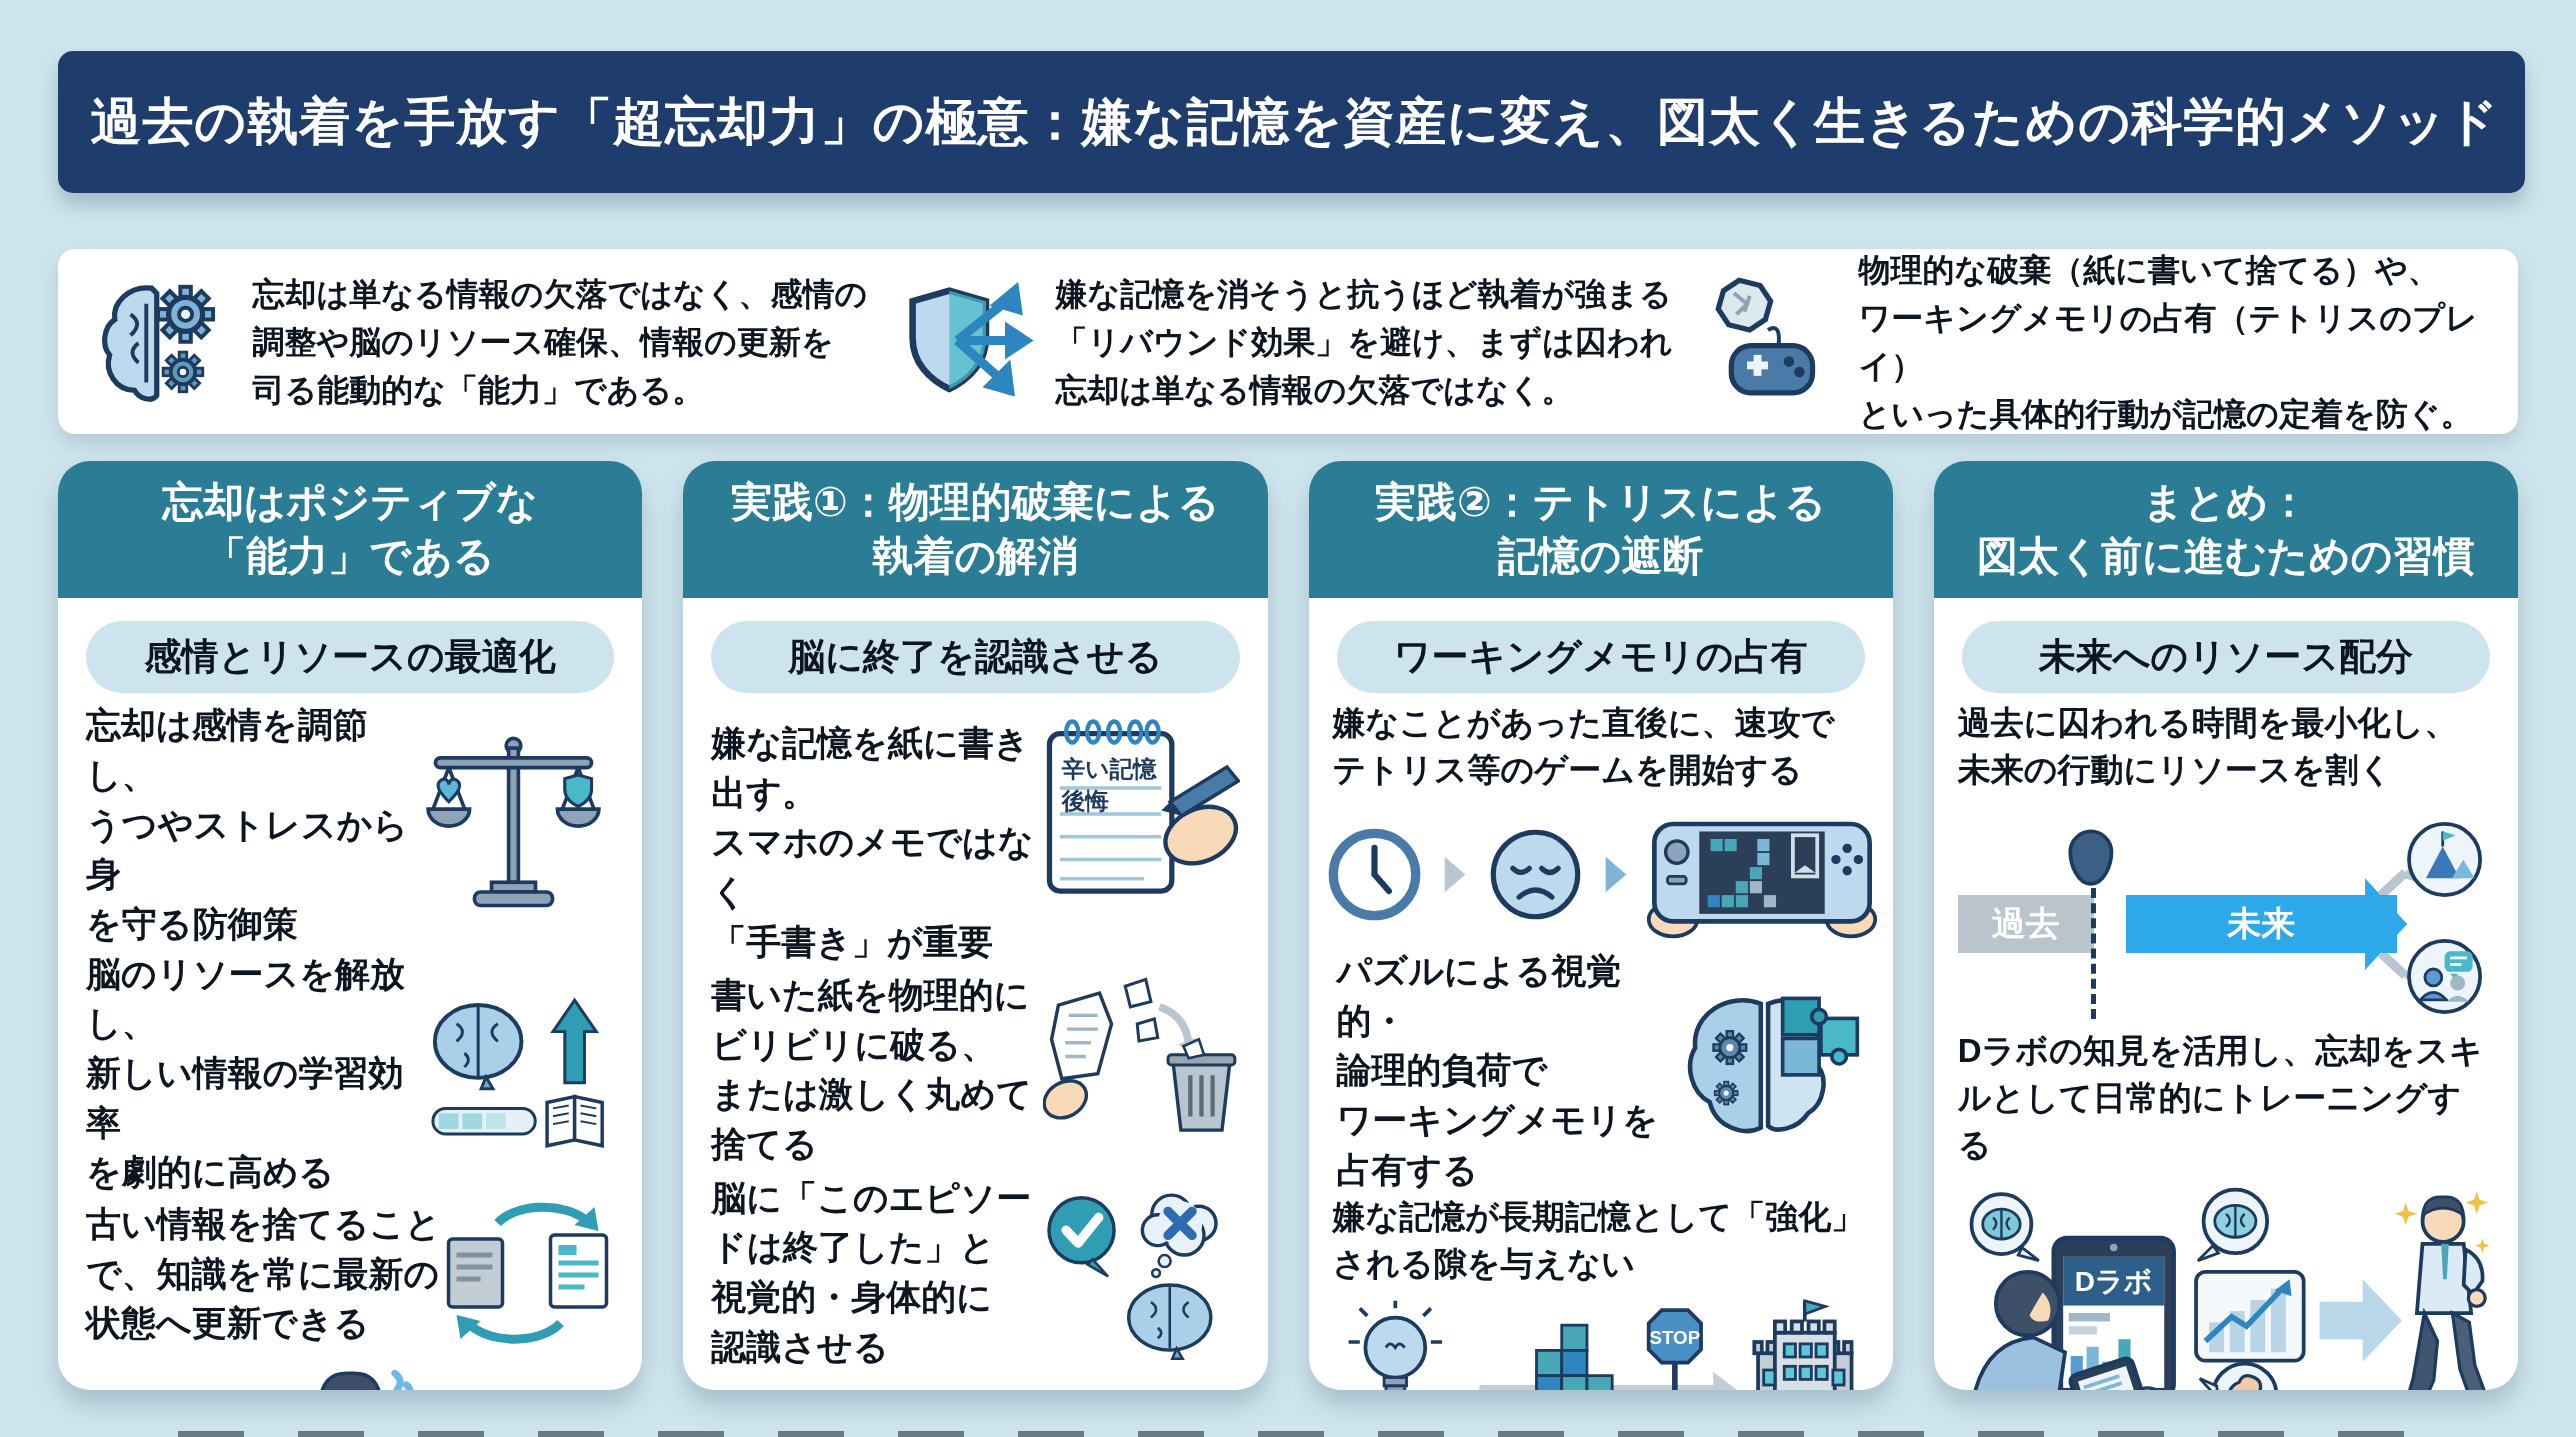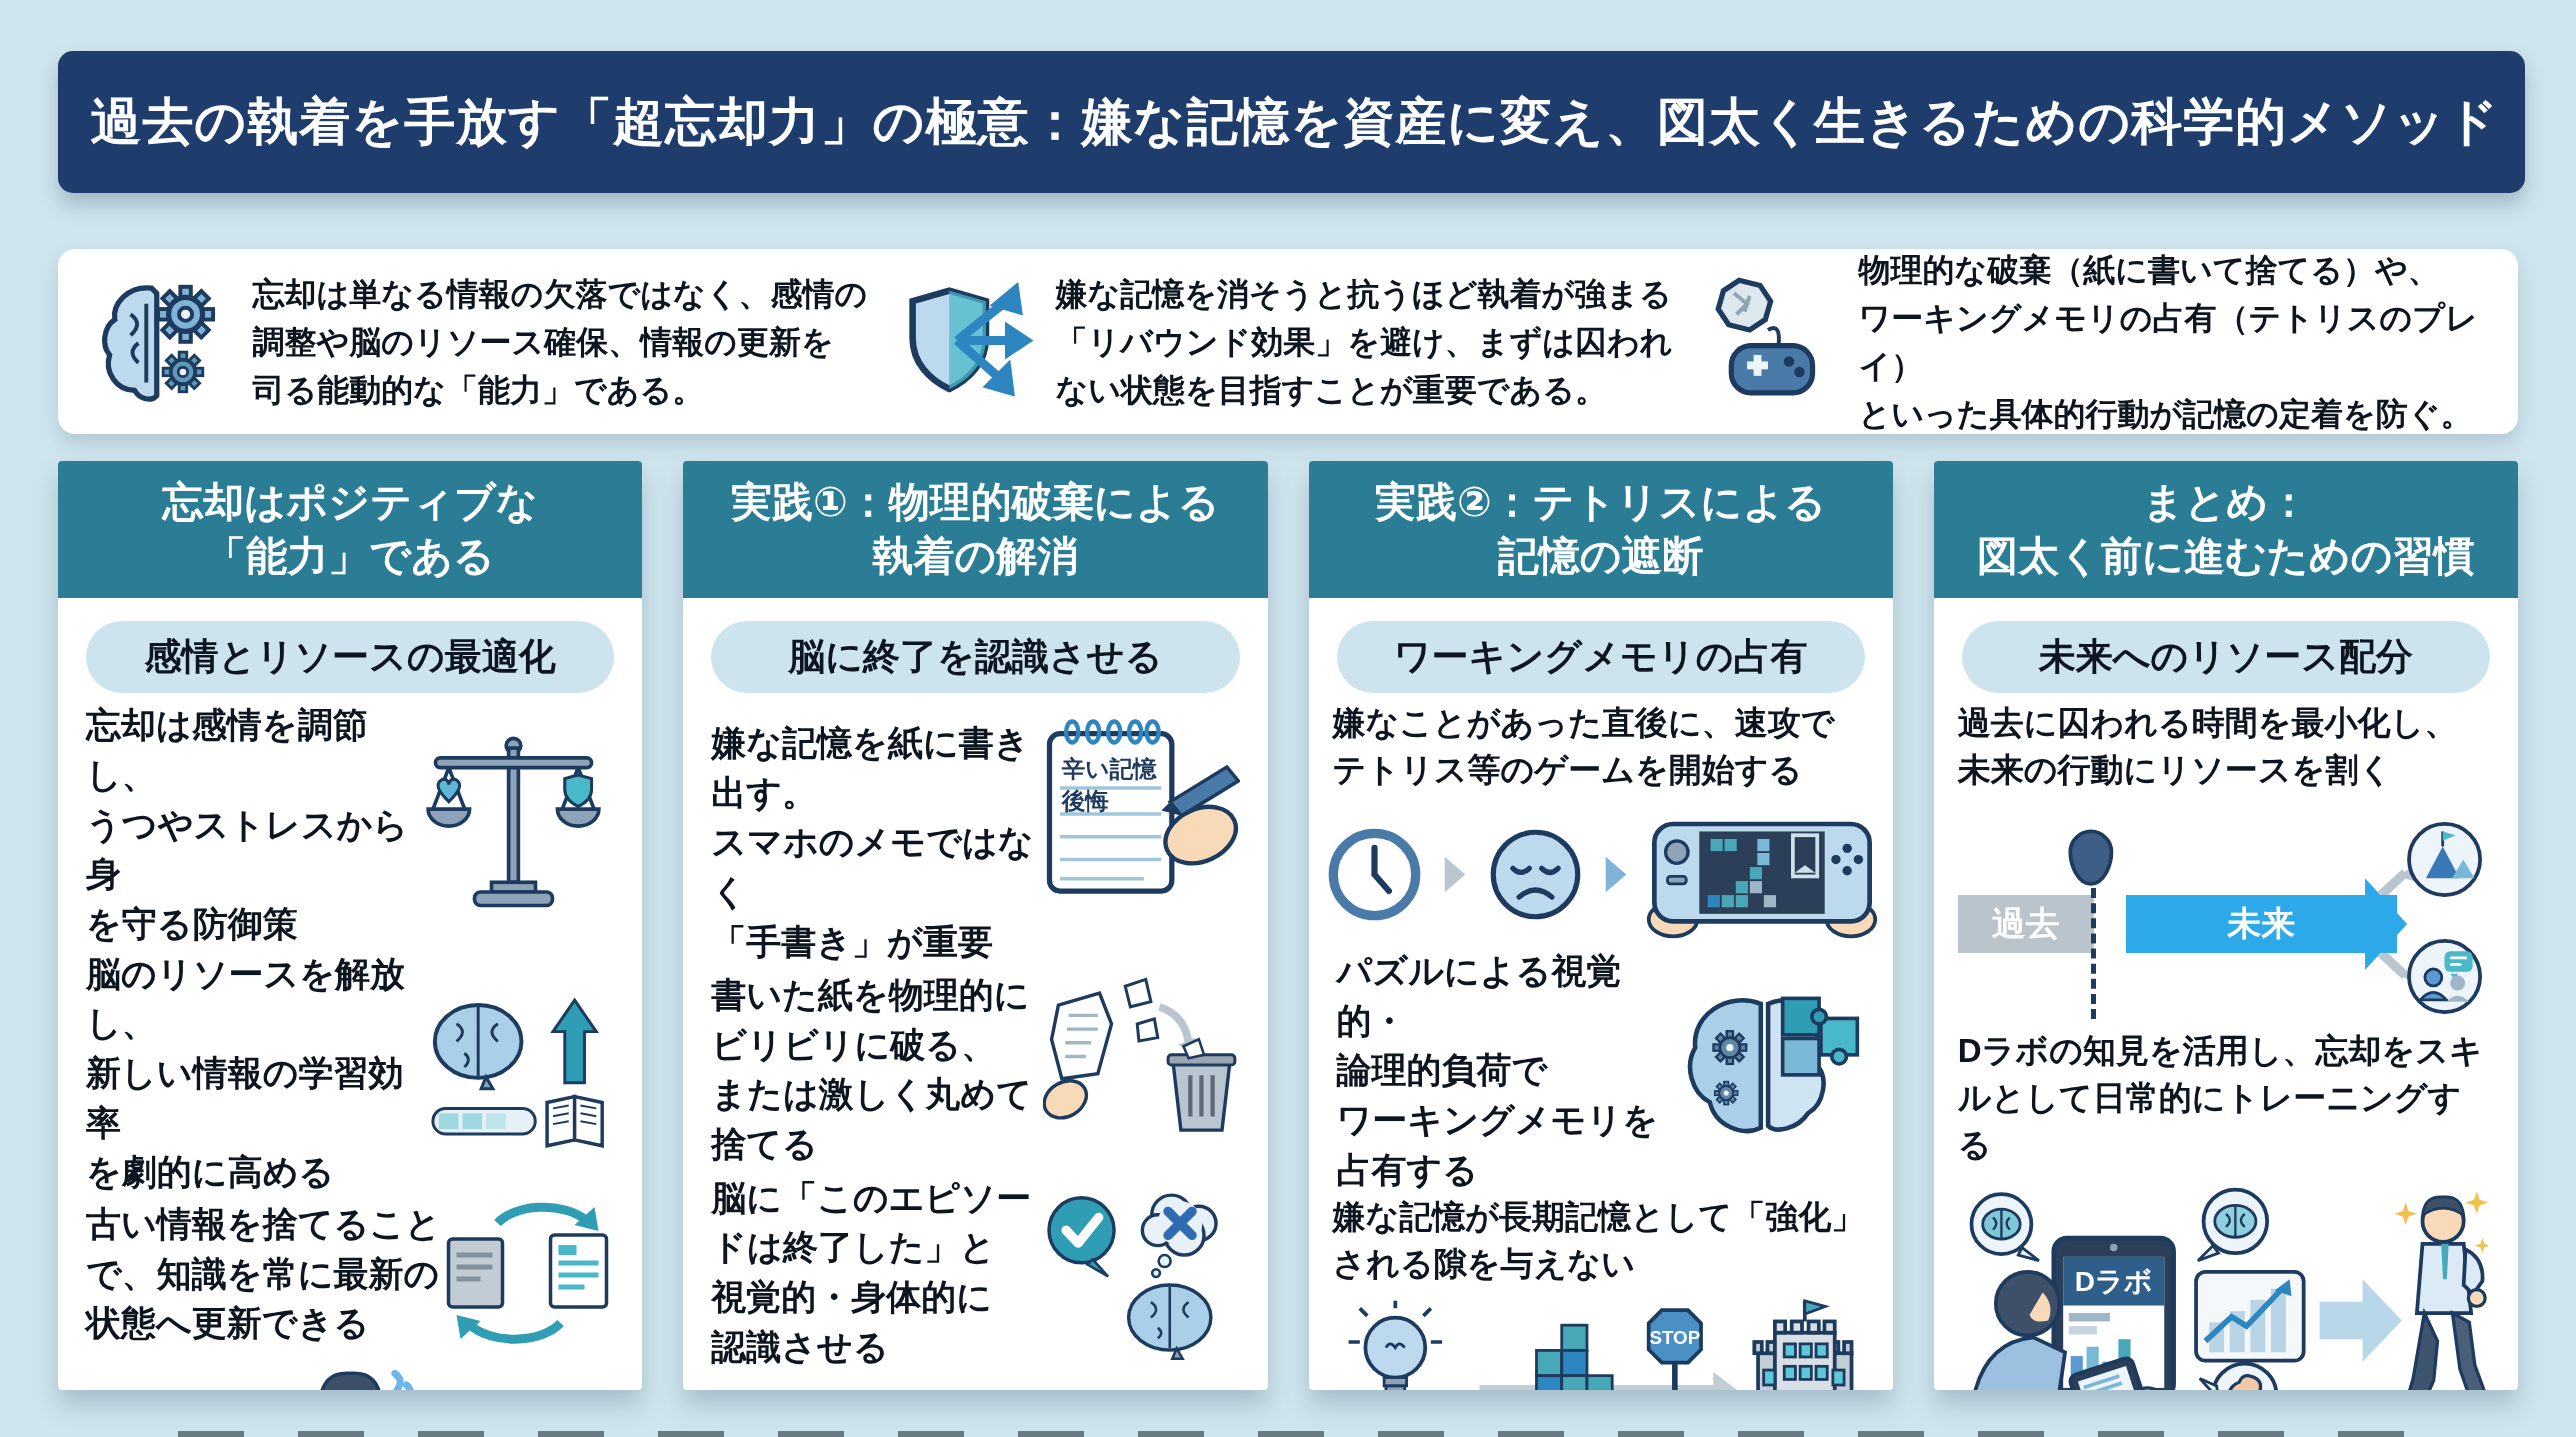--- a/index.html
+++ b/index.html
@@ -27,21 +27,21 @@
     box-shadow:0 9.4px 19px rgba(50,80,105,.18);
     margin-top:15px;
   }
   .sum-item{display:flex;align-items:center;gap:20.6px;width:786px;}
   .sum-item .txt{font-size:32px;line-height:1.5;white-space:pre-line;}
   .cards{
     position:absolute;left:58px;top:461px;width:2460px;height:929px;
     display:flex;gap:41px;
   }
   .card{
-    flex:1;background:#ffffff;border-radius:4px;overflow:hidden;
+    flex:1;background:#ffffff;border-radius:32px;overflow:hidden;
     display:flex;flex-direction:column;
     box-shadow:0 15px 24px rgba(50,80,105,.25);
   }
   .card-header{
     background:#2a7d95;min-height:137px;
     display:flex;align-items:center;justify-content:center;
     color:#ffffff;font-size:41px;line-height:1.3;text-align:center;
     white-space:pre-line;padding:7.5px 9.4px;box-sizing:border-box;
   }
   .pill{
@@ -116,21 +116,21 @@
             <polygon points="88,12 90,26 76,22"></polygon>
           <line x1="44" y1="50" x2="88" y2="50"></line>
             <polygon points="96,50 84,42 84,58"></polygon>
           <line x1="44" y1="50" x2="80" y2="82"></line>
             <polygon points="84,88 70,84 82,72"></polygon>
         </g>
       </svg>
     </span>
     <div class="txt">嫌な記憶を消そうと抗うほど執着が強まる
 「リバウンド効果」を避け、まずは囚われ
-ない状態を目指すことが重要である。</div>
+忘却は単なる情報の欠落ではなく。</div>
   </div>
 
   <div class="sum-item">
     <span>
       <svg width="140" height="131" viewBox="0 0 100 100">
         <polygon points="28,4 44,8 52,20 48,34 36,42 20,38 12,26 16,12" fill="#dde7ee" stroke="#1d3a5f" stroke-width="4"></polygon>
         <path d="M24 14 l10 8 l-8 8 M36 16 l-4 12" stroke="#8fa3b2" stroke-width="3" fill="none"></path>
         <path d="M50 42 q10 -6 8 12" stroke="#1d3a5f" stroke-width="3" fill="none"></path>
         <rect x="22" y="54" width="62" height="36" rx="15" fill="#4a7aa8" stroke="#1d3a5f" stroke-width="4"></rect>
         <rect x="34" y="66" width="16" height="6" fill="#eef5fa"></rect>

